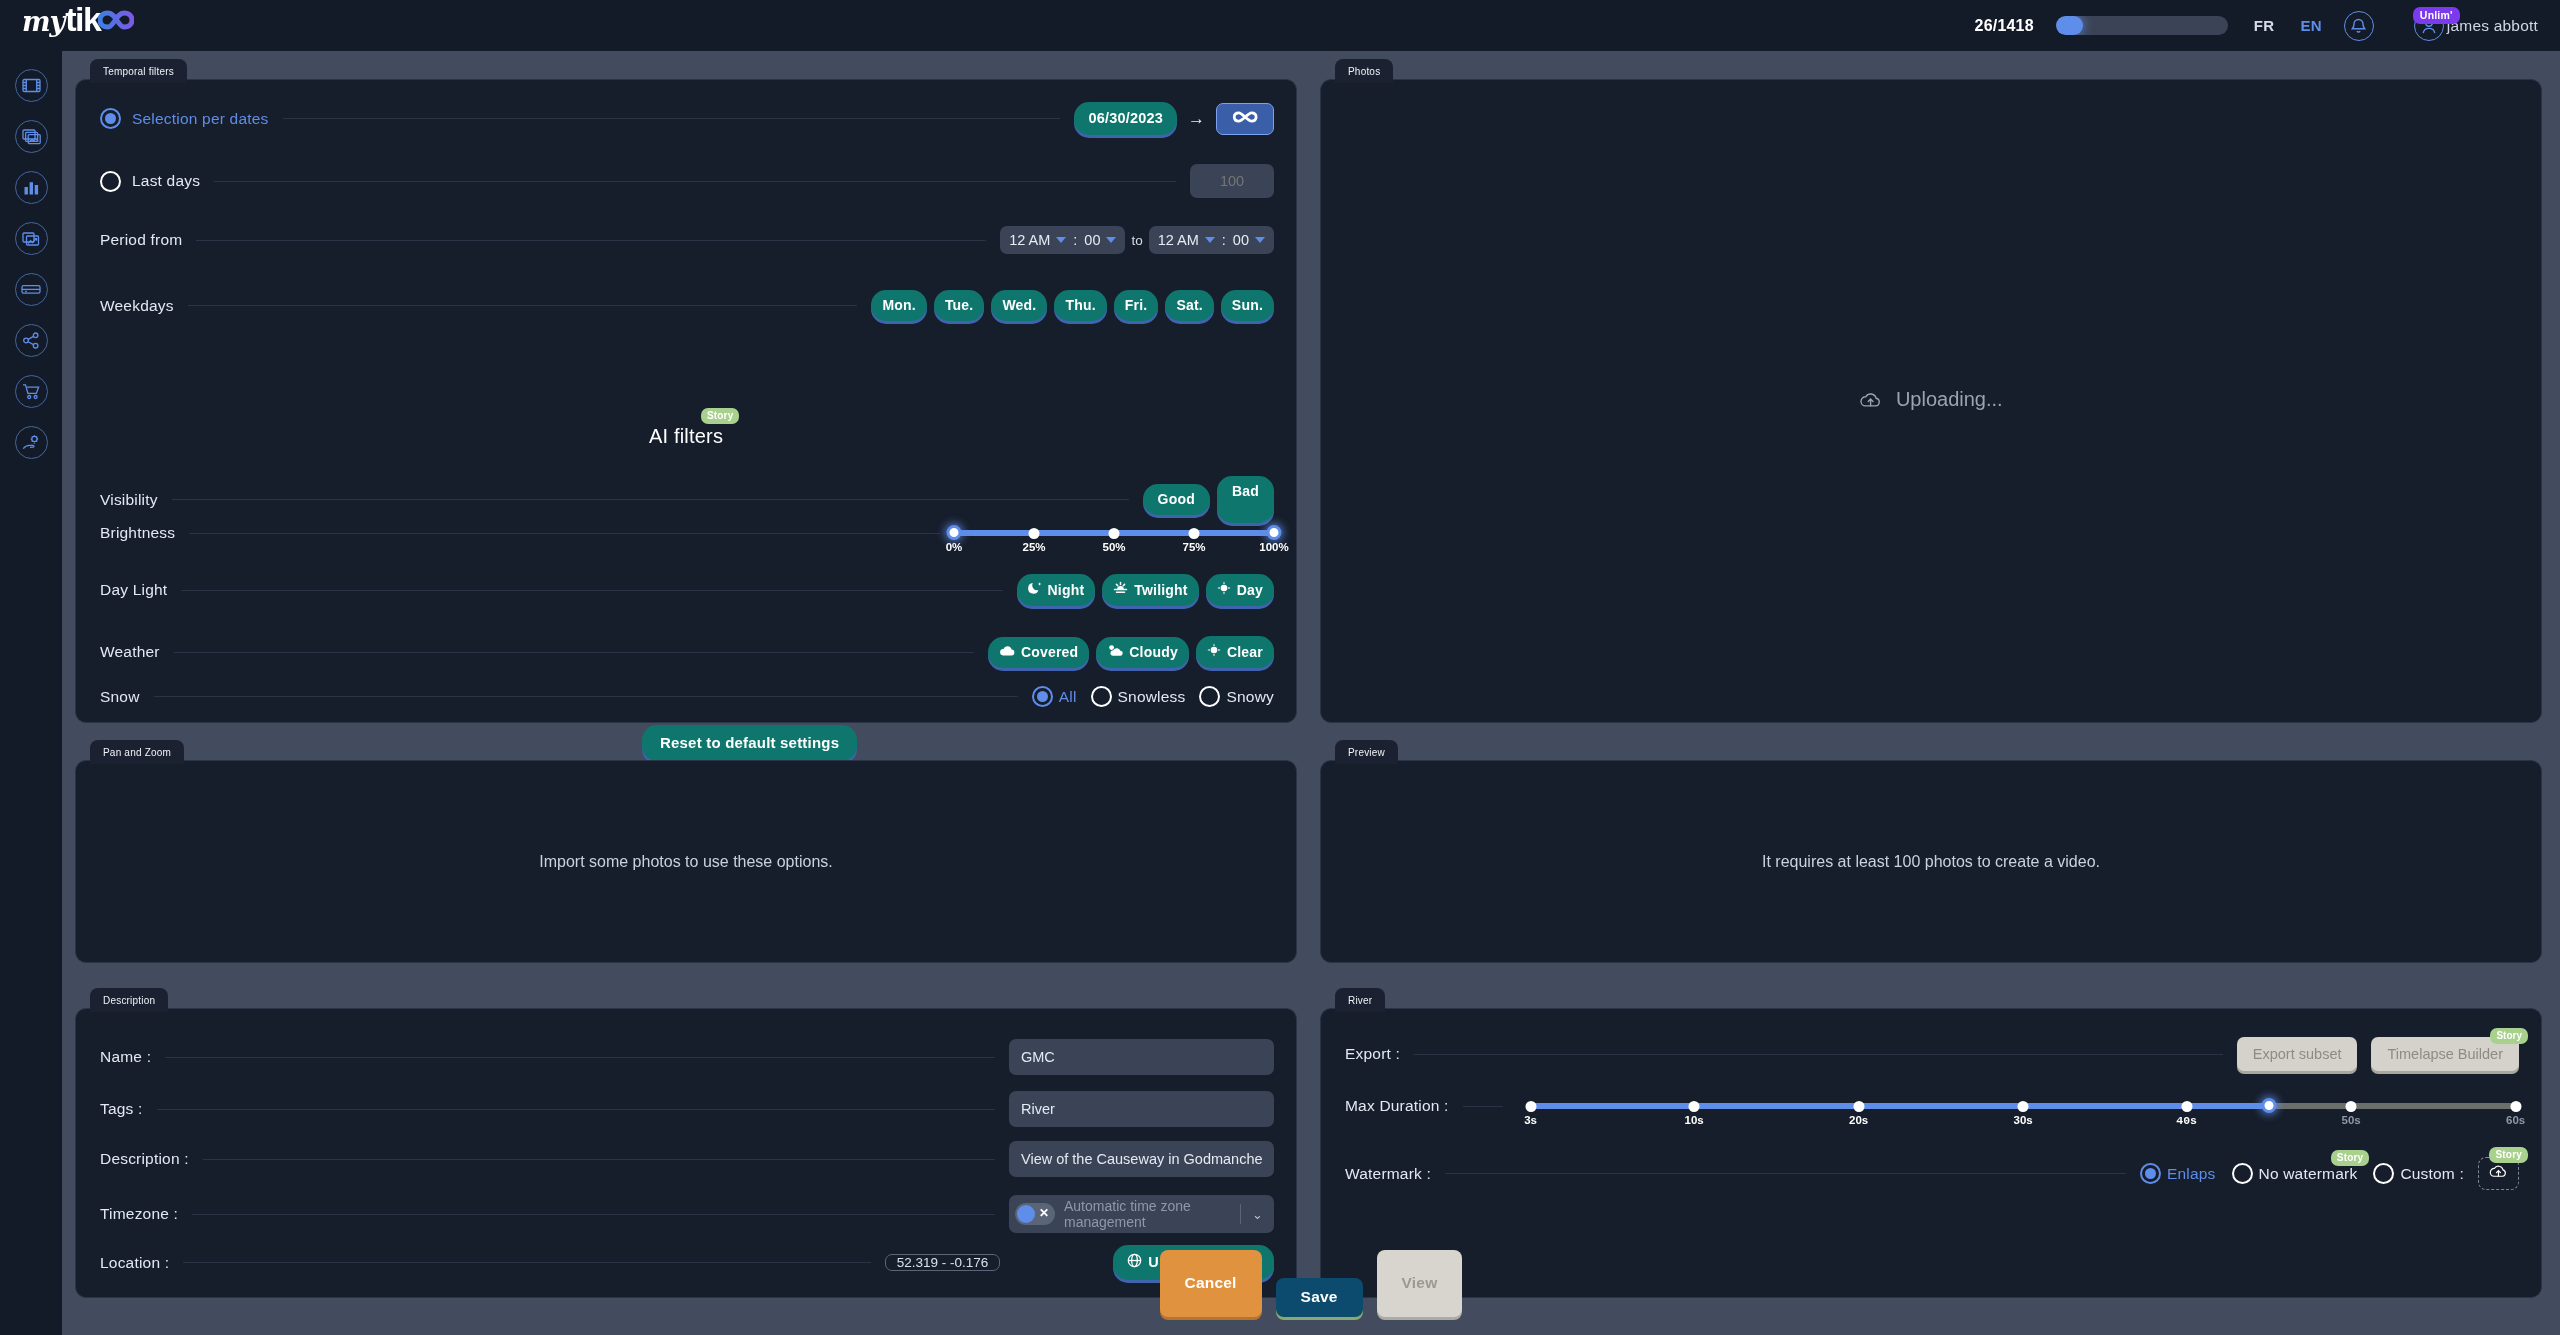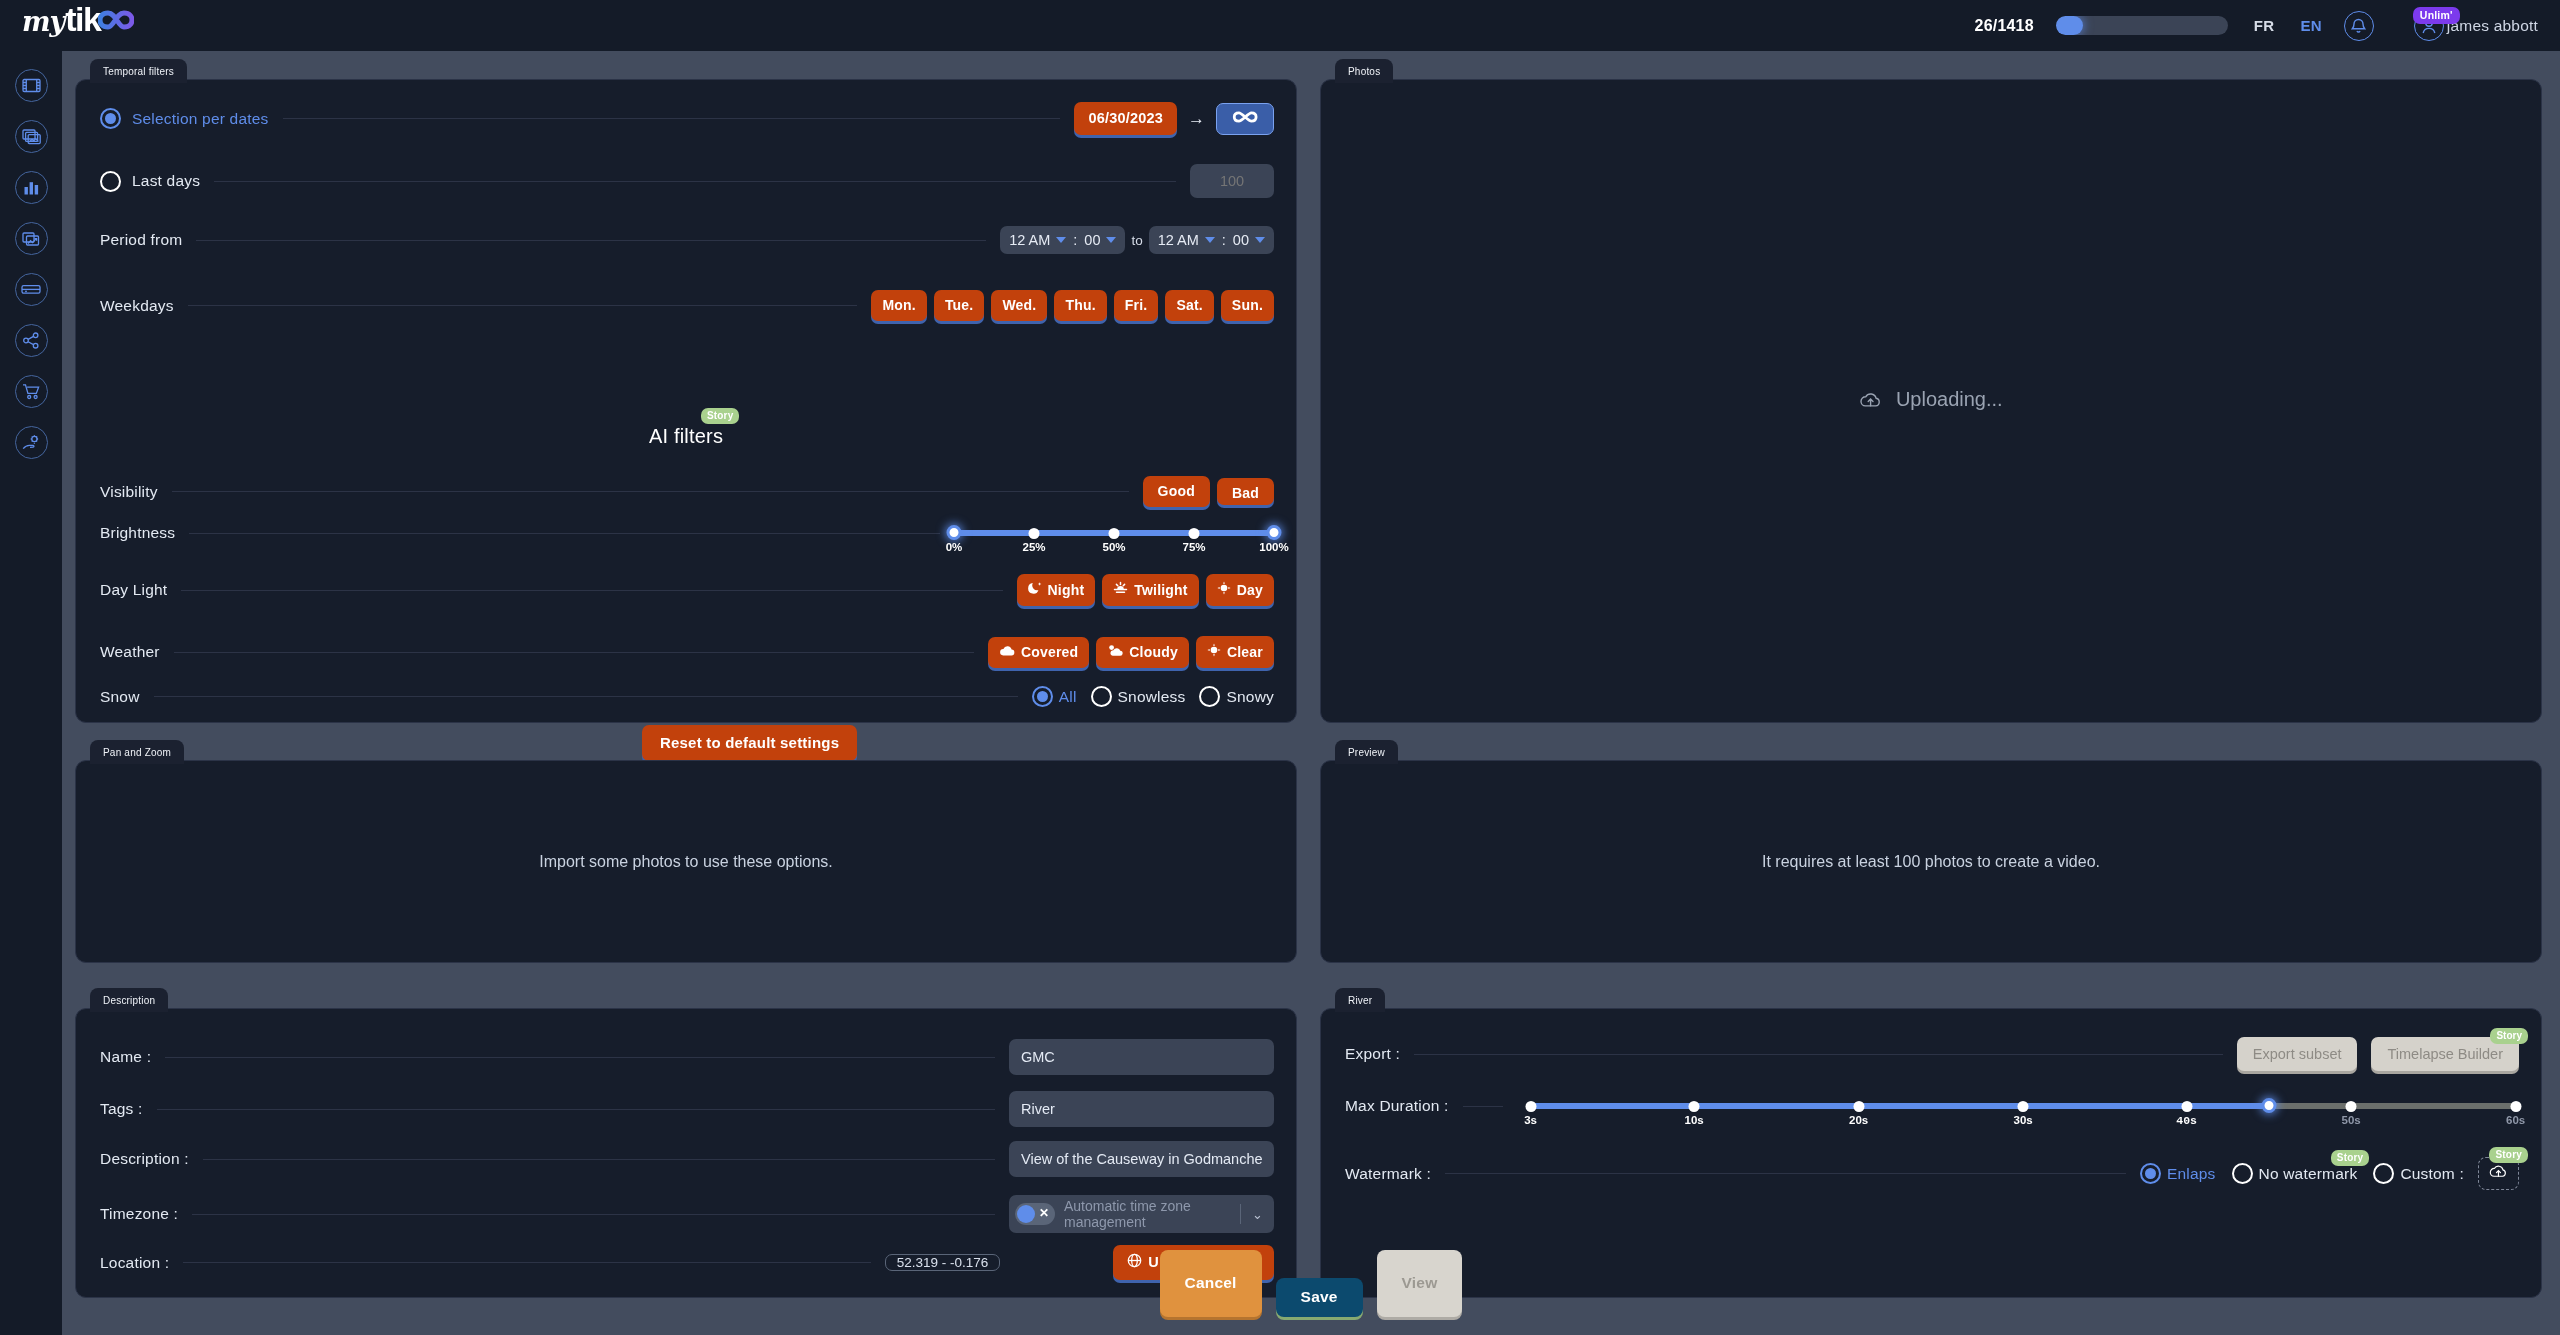--- a/index.html
+++ b/index.html
@@ -132,22 +132,22 @@
     border: 2px solid #ffffff; position: relative; flex: none; cursor: pointer;
   }
   .radio.checked { border-color: #5f8dea; }
   .radio.checked::after {
     content: ""; position: absolute; left: 3px; top: 3px;
     width: 11px; height: 11px; border-radius: 50%; background: #5f8dea;
   }
 
   
   .btn-blue {
-    background: #c2410c; color: #ffffff; font-size: 14.5px; font-weight: 700;
-    border: none; border-radius: 7px; padding: 8px 14px 9px;
+    background: #0f766e; color: #ffffff; font-size: 14.5px; font-weight: 700;
+    border: none; border-radius: 15px; padding: 8px 14px 9px;
     box-shadow: 0 3px 0 #3f63ad; cursor: pointer; white-space: nowrap;
     display: flex; align-items: center; gap: 6px; letter-spacing: .2px;
   }
   .btn-blue.sm { padding: 7px 11px 8px; font-size: 14px; }
   .btn-blue-outline {
     background: #3a5ea8; color: #ffffff; border: 1.5px solid #7aa2f0;
     border-radius: 7px; padding: 6px 15px; cursor: pointer;
     display:flex; align-items:center; justify-content:center;
   }
 
@@ -458,21 +458,21 @@
         <span>AI filters</span>
         <span class="story-badge" style="position:absolute; left:52px; top:-17px;">Story</span>
       </span>
     </div>
 
     <div class="row" style="top:396px;">
       <span class="row-label">Visibility</span>
       <div class="row-rule"></div>
       <div class="row-controls" style="gap:7px;">
         <button class="btn-blue sm" style="padding:7px 15px 8px;">Good</button>
-        <button class="btn-blue sm" style="padding:7px 15px 4px;">Bad</button>
+        <button class="btn-blue sm" style="padding:7px 15px 24px;">Bad</button>
       </div>
     </div>
 
     <div class="row" style="top:444px;">
       <span class="row-label">Brightness</span>
       <div class="row-rule"></div>
       <div class="slider-wrap" style="width:320px; height:6px;">
         <div class="slider-track" style="left:0; width:320px; background:#5f8dea;"></div>
         <div class="slider-dot" style="left:25%;"></div>
         <div class="slider-dot" style="left:50%;"></div>

